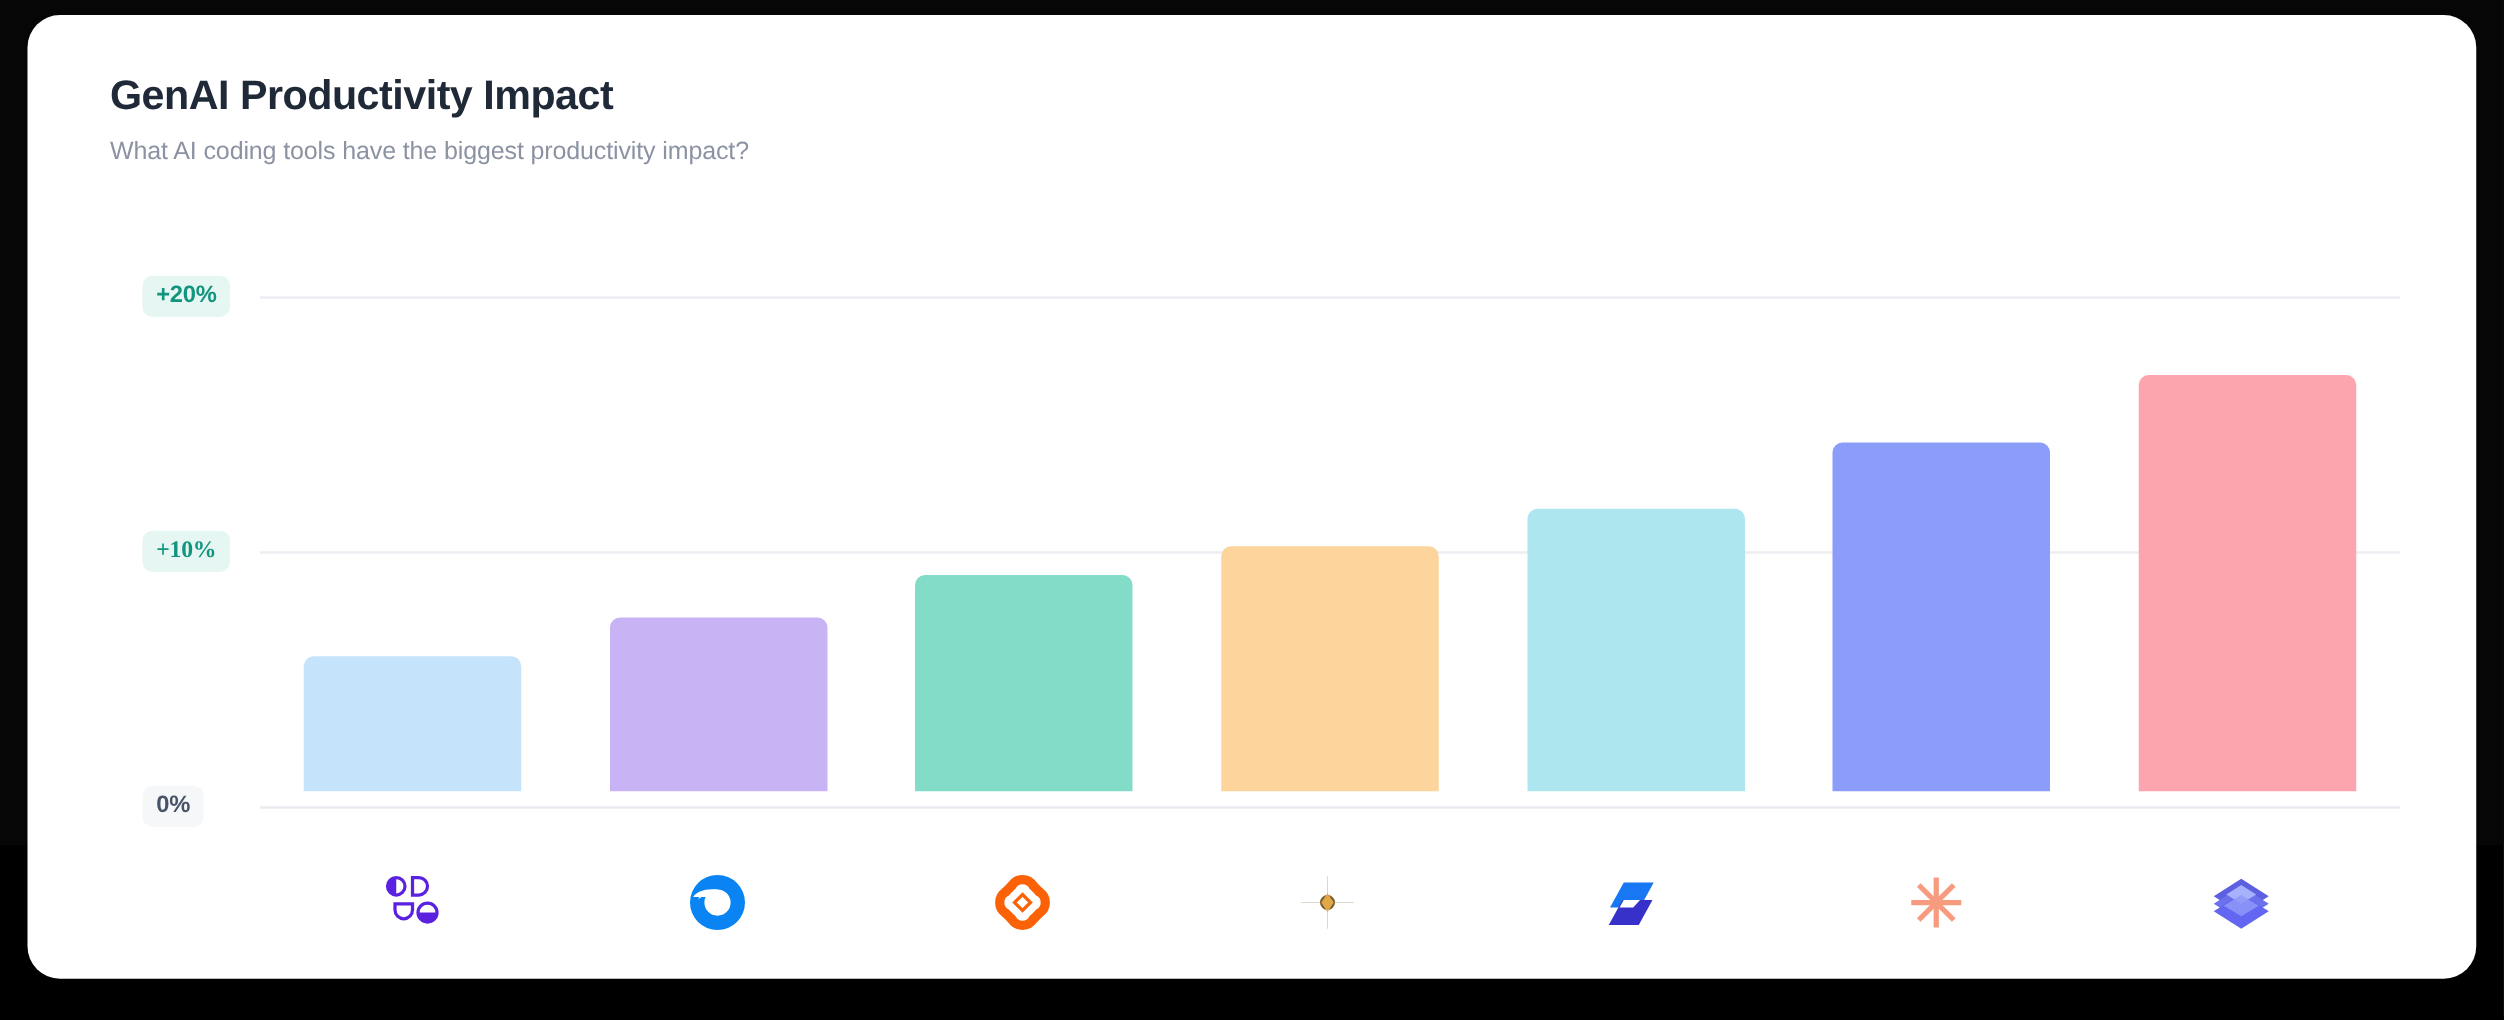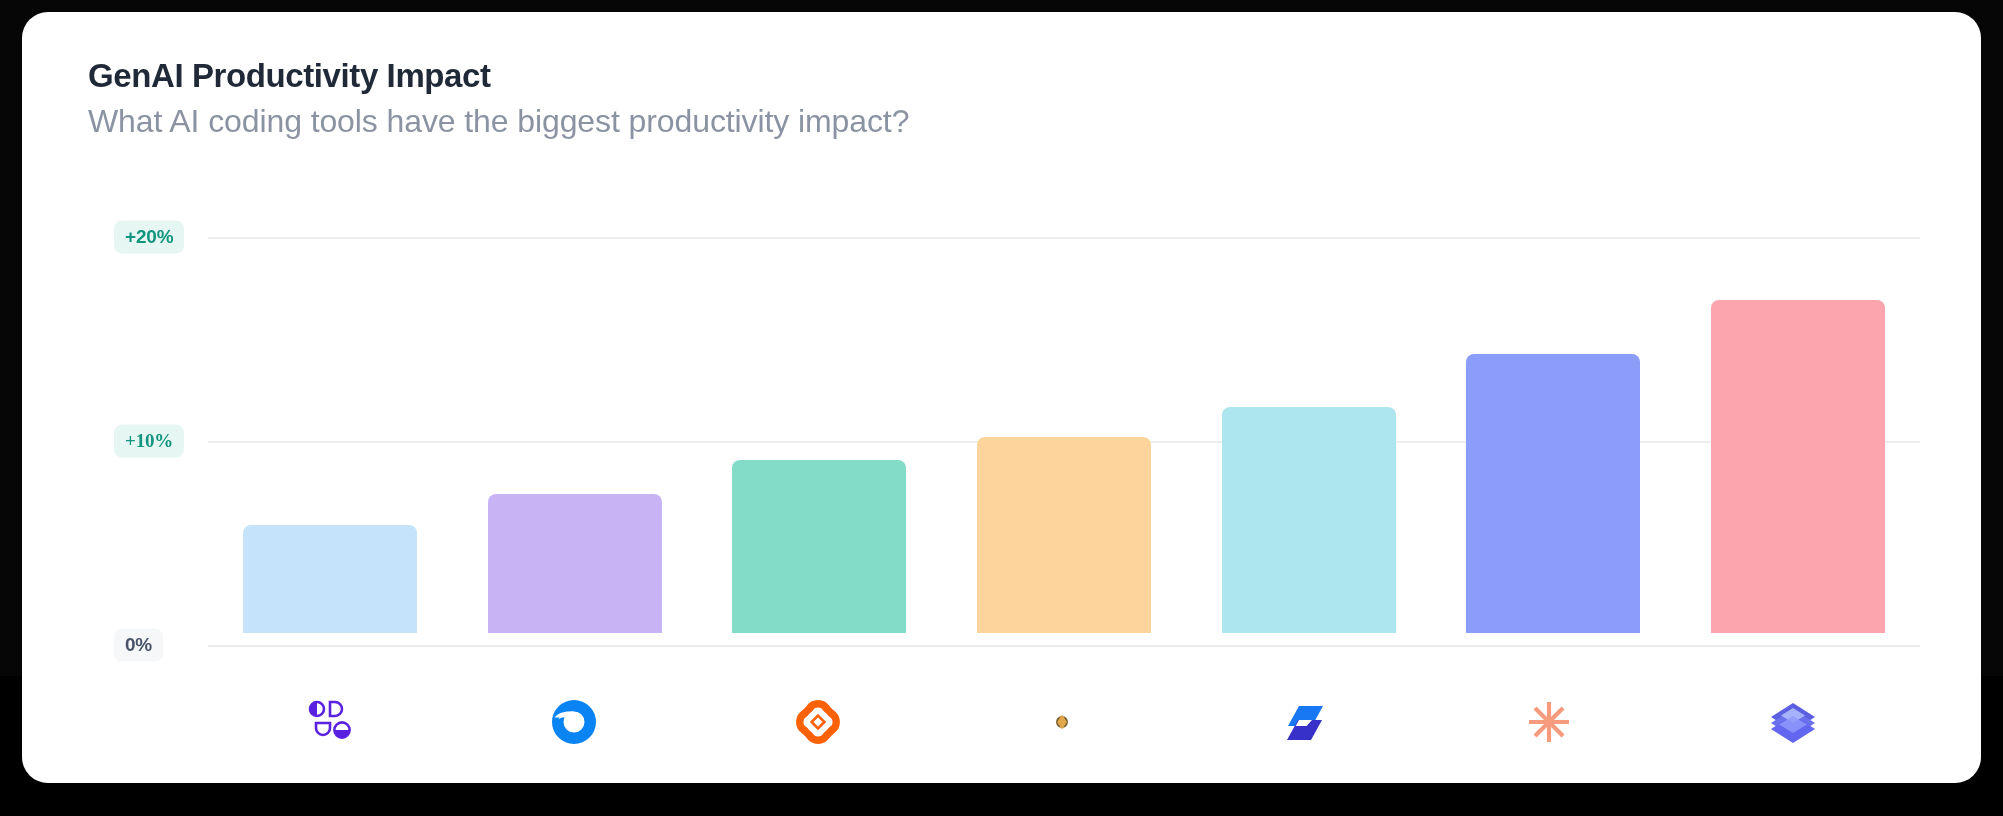--- a/index.html
+++ b/index.html
@@ -30,21 +30,21 @@
   #title {
     font-size: 33px;
     font-weight: 700;
     color: #1f2937;
     letter-spacing: -0.4px;
     line-height: 40px;
     white-space: nowrap;
   }
   #subtitle {
     margin-top: 10px;
-    font-size: 32px;
+    font-size: 20px;
     font-weight: 400;
     color: #8b93a3;
     letter-spacing: -0.1px;
     line-height: 30px;
     white-space: nowrap;
   }
   
   #plot {
     position: absolute;
     left: 66px;

